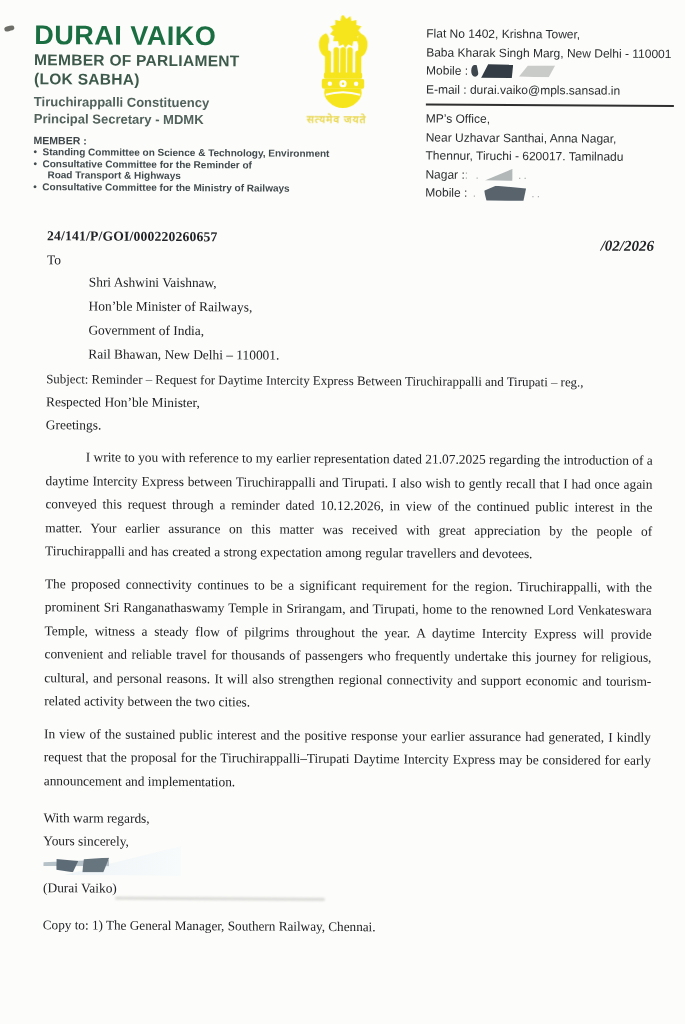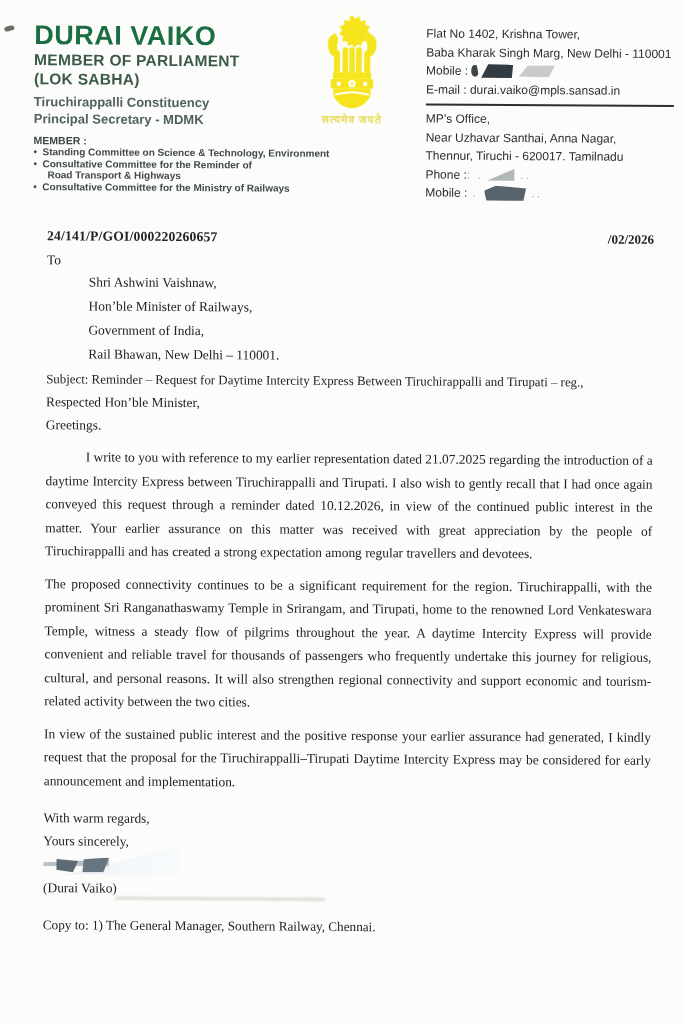--- a/index.html
+++ b/index.html
@@ -15,21 +15,21 @@
   .mp-name{font-size:27px;font-weight:bold;color:#1b6e41;letter-spacing:.5px;line-height:30px;}
   .mp-title{font-size:15.5px;font-weight:bold;color:#3c594b;line-height:19px;letter-spacing:.3px;}
   .mp-const{font-size:13px;font-weight:bold;color:#51615b;line-height:16px;margin-top:1px;}
   .gap6{margin-top:6px;}
   .member-label{font-size:10.5px;font-weight:bold;color:#3e4649;margin-top:7px;line-height:12px;}
   .m-item{font-size:10px;font-weight:bold;color:#414a4d;line-height:11.5px;display:flex;}
   .m-item .bullet{width:9px;flex:none;}
   .m-item.cont{padding-left:14px;}
 
   
-  .emblem{position:absolute;left:314px;top:14px;width:72px;text-align:center;}
+  .emblem{position:absolute;left:305px;top:14px;width:72px;}
   .emblem svg{display:block;margin:0 auto;filter:blur(.3px);}
   .emblem-caption{margin-top:2px;font-size:10.5px;font-weight:bold;color:#e9d84f;
     letter-spacing:1px;filter:blur(.5px);white-space:nowrap;}
 
   
   .lh-right{position:absolute;left:424px;top:24px;width:254px;
     font-family:"Liberation Sans",sans-serif;font-size:12px;color:#2b2e30;line-height:18.5px;}
   .lh-right .nowrap{white-space:nowrap;}
   .sep{border-top:2px solid #2f2f2f;margin:5px 6px 4px 0;}
   .redact-row{display:flex;align-items:center;}
@@ -38,21 +38,21 @@
   .rd-dark1{width:32px;height:14px;background:#333c44;clip-path:polygon(22% 0,100% 4%,96% 100%,0 100%);margin-left:2px;}
   .rd-light1{width:36px;height:12px;background:#c9cbc9;clip-path:polygon(24% 4%,100% 0,82% 100%,0 94%);margin-left:6px;}
   .rd-faint{color:#aab0b2;letter-spacing:2px;}
   .rd-light2{width:28px;height:12px;background:#b2b7b8;clip-path:polygon(100% 0,100% 100%,0 100%);margin-left:4px;}
   .rd-dark2{width:42px;height:15px;background:#58636c;clip-path:polygon(0 35%,28% 0,100% 18%,94% 100%,6% 100%);margin-left:6px;}
 
   
   .body{position:absolute;left:46px;top:230px;width:607px;font-size:13.4px;color:#222326;}
   .ref-row{display:flex;justify-content:space-between;align-items:flex-start;height:18px;}
   .ref{font-weight:bold;font-size:13.6px;letter-spacing:.2px;}
-  .date{font-weight:bold;font-size:13px;position:relative;top:0;}
+  .date{font-weight:bold;font-size:15px;position:relative;top:6px;font-style:italic;}
   .to{margin-top:4px;line-height:20px;}
   .recipient{margin-left:42px;line-height:24px;}
   .subject{margin-top:2px;line-height:22px;font-size:12.9px;white-space:nowrap;}
   .salutation,.greeting{line-height:23px;}
   .para{margin:9px 0 0 0;text-align:justify;line-height:23.5px;}
   .para.indent{text-indent:40px;}
   .close1{margin-top:14px;line-height:23px;}
   .close2{line-height:24px;}
   .signatory{line-height:22px;}
   .copy{margin-top:16px;line-height:20px;font-size:13.2px;}
@@ -142,21 +142,21 @@
         <span class="rd rd-dot"></span>
         <span class="rd rd-dark1"></span>
         <span class="rd rd-light1"></span>
       </div>
       <div>E-mail : durai.vaiko@mpls.sansad.in</div>
       <div class="sep"></div>
       <div>MP’s Office,</div>
       <div>Near Uzhavar Santhai, Anna Nagar,</div>
       <div>Thennur, Tiruchi - 620017. Tamilnadu</div>
       <div class="redact-row">
-        <span>Phone :</span>
+        <span>Nagar :</span>
         <span class="rd-faint">:&nbsp;.</span>
         <span class="rd rd-light2"></span>
         <span class="rd-faint">&nbsp;..</span>
       </div>
       <div class="redact-row">
         <span>Mobile :</span>
         <span class="rd-faint">&nbsp;.</span>
         <span class="rd rd-dark2"></span>
         <span class="rd-faint">&nbsp;..</span>
       </div>

